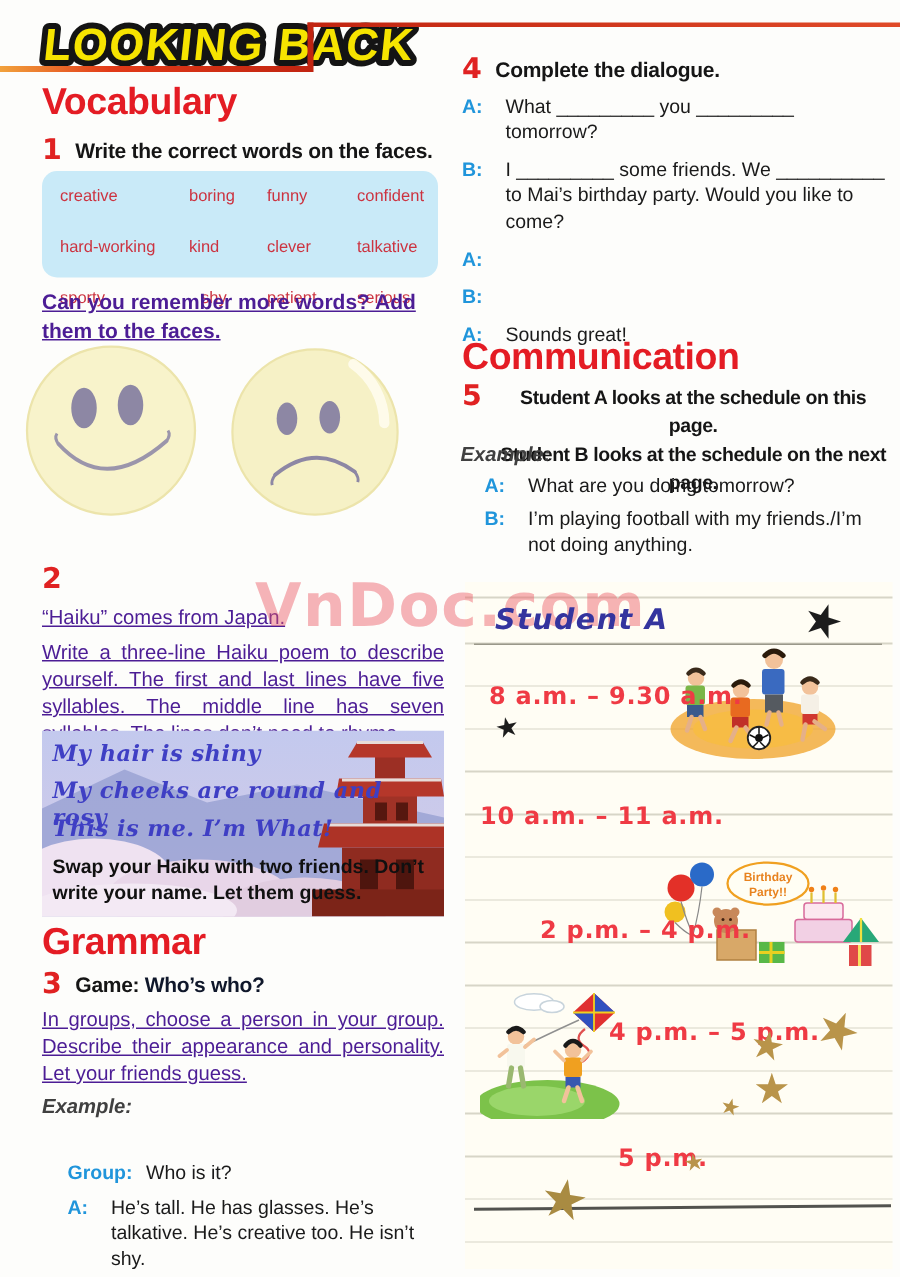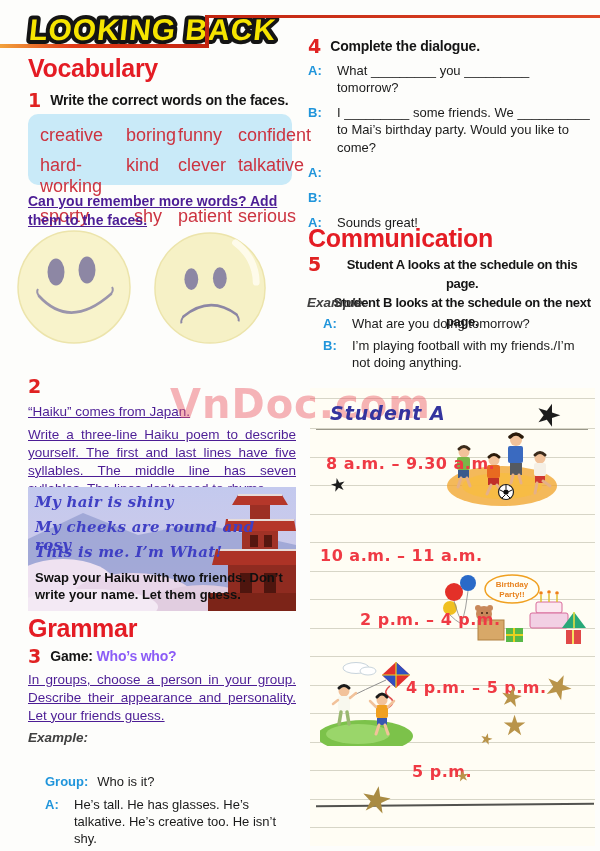--- a/index.html
+++ b/index.html
@@ -14,31 +14,31 @@
   .redline-top { left:205px; top:15px; width:395px; height:3px;
     background:linear-gradient(90deg,#c12410,#e04a28); }
 
   .h-red { font-weight:bold; font-size:25px; color:#e41c24; letter-spacing:-0.3px; }
   .task { display:flex; gap:9px; align-items:flex-start; }
   .tnum { font-family:"DejaVu Sans",sans-serif; font-weight:900; font-size:19px; color:#e02222; line-height:1.1; }
   .ttxt { font-weight:bold; font-size:14px; color:#151515; padding-top:2px; letter-spacing:-0.2px; }
   .body { font-size:13.5px; color:#4c1d95; line-height:1.33;text-decoration:underline; }
   .just { text-align:justify; }
   .bold { font-weight:bold; }
-  .blue-game { color:#8b5cf6;text-align:center; }
+  .blue-game { color:#0f172a;text-align:center; }
   .ex { font-weight:bold; font-style:italic; font-size:13.5px; color:#404040; }
 
   .drow { display:flex; gap:9px; font-size:13px; color:#1a1a1a; line-height:1.32; margin-bottom:8px; }
   .dspk { font-weight:bold; color:#2095db; min-width:20px; }
   .dtxt { flex:1; }
 
   .wordbox { left:28px; top:114px; width:264px; height:71px; background:#c9eaf8;
     border-radius:10px; padding:11px 6px 6px 12px; }
-  .wordbox .grid { display:grid; grid-template-columns:86px 52px 60px auto; row-gap:9px;
-    font-size:18px; color:#cc3340; }
+  .wordbox .grid { display:grid; grid-template-columns:86px 52px 60px auto; row-gap:22px;
+    font-size:11px; color:#cc3340; }
 
   
   .photo { left:28px; top:487px; width:268px; height:124px; }
   .photo svg { position:absolute; left:0; top:0; }
   .haiku-line { position:absolute; left:7px; font-family:"DejaVu Serif",serif; font-style:italic;
     font-size:15px; font-weight:bold; color:#3f3fc4; z-index:2; letter-spacing:0.3px; }
   .swap { position:absolute; left:7px; top:83px; width:256px; font-size:13px; font-weight:bold;
     color:#101010; line-height:1.3; z-index:2; }
 
   
@@ -270,21 +270,21 @@
         <path d="M93,29 q5,-5 10,0" stroke="#3a2a1a" stroke-width="3" fill="none"></path>
       <rect x="92" y="37" width="12" height="13" rx="2" fill="#f5f0e6"></rect>
       <rect x="93" y="50" width="10" height="7" fill="#d03830"></rect>
       <path d="M95,57 l-2,10 M101,55 l7,5" stroke="#e5b088" stroke-width="3"></path>
       <circle cx="64" cy="66" r="7.5" fill="#ffffff" stroke="#222" stroke-width="1.2"></circle>
       <circle cx="64" cy="66" r="2.6" fill="#111"></circle>
       <path d="M64,59 l0,4 M58,64 l4,2 M70,64 l-4,2 M60,72 l3,-3 M68,72 l-3,-3" stroke="#111" stroke-width="1"></path>
     </g>
   </svg>
 
-  <div class="time" style="left:10px; top:158px;">10 a.m. – 11 a.m.</div>
+  <div class="time" style="left:10px; top:146px;">10 a.m. – 11 a.m.</div>
 
   <div class="time" style="left:50px; top:222px;">2 p.m. – 4 p.m.</div>
 
   <svg class="abs" style="left:130px; top:184px; z-index:2;" width="150" height="80" viewBox="0 0 150 80">
     <circle cx="14" cy="20" r="9" fill="#e33028"></circle>
     <circle cx="28" cy="11" r="8" fill="#2a6ac8"></circle>
     <circle cx="10" cy="36" r="7" fill="#f0c020"></circle>
     <path d="M14,29 q4,14 8,22 M28,19 q-2,18 -6,32 M10,43 q6,6 10,8" stroke="#888" stroke-width="0.8" fill="none"></path>
     <ellipse cx="72" cy="17" rx="27" ry="14" fill="#fffef4" stroke="#f0a020" stroke-width="1.5"></ellipse>
     <text x="72" y="15" text-anchor="middle" font-size="8" font-weight="bold" fill="#e8831f" font-family="Liberation Sans, sans-serif">Birthday</text>

